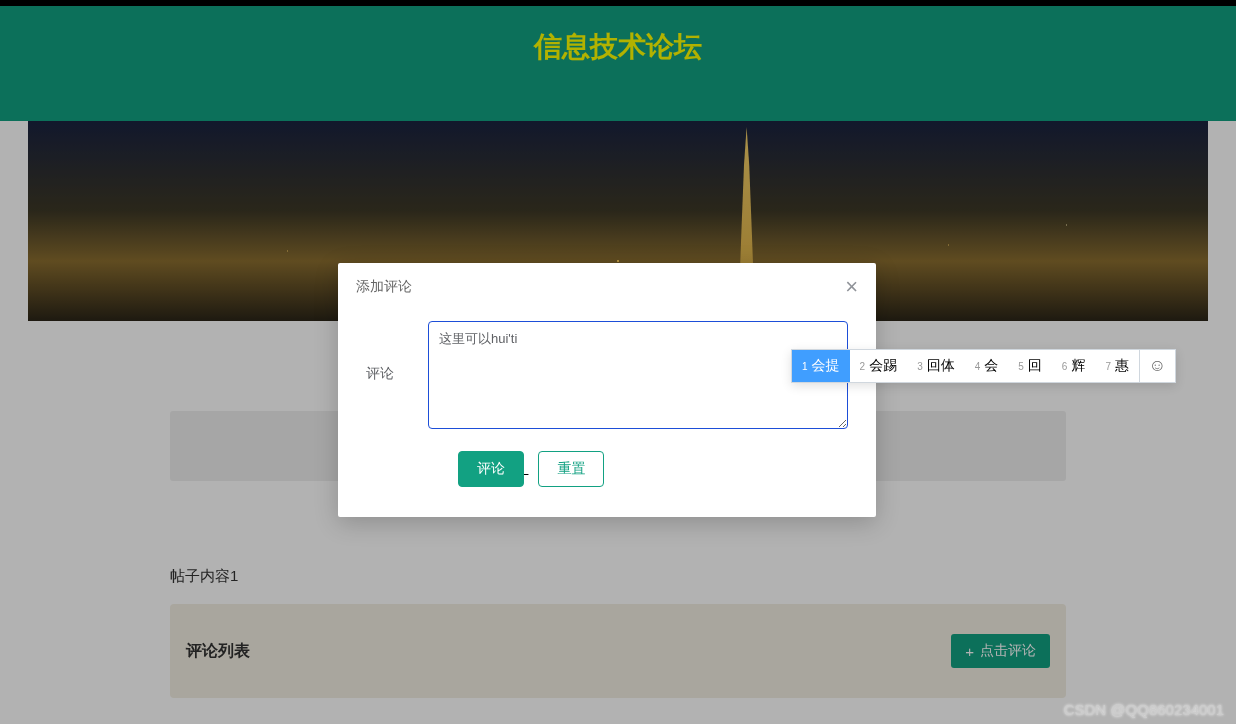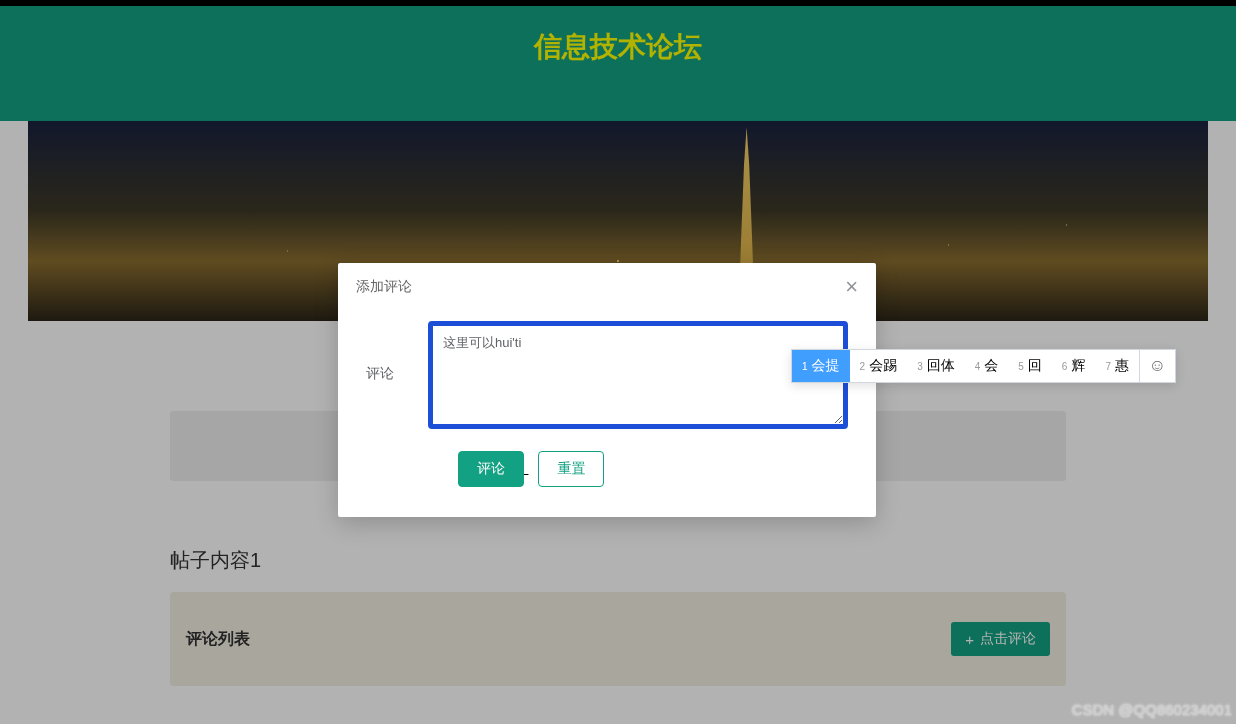--- a/index.html
+++ b/index.html
@@ -21,36 +21,36 @@
   radial-gradient(1px 1px at 88% 52%, #ffefb5 50%, transparent 52%),
   radial-gradient(1px 1px at 95% 72%, #ffd36b 50%, transparent 52%);
 }
 .banner .tower { position:absolute; top:6px; right:38%; width:26px; height:190px;
   background: linear-gradient(180deg,#f4d06a 0%,#d6a83d 100%);
   clip-path: polygon(50% 0%, 60% 20%, 70% 55%, 82% 100%, 18% 100%, 30% 55%, 40% 20%);
   box-shadow: 0 0 24px 6px rgba(255,210,90,.45); }
 .content { padding: 0 170px; margin-top: 90px; }
 .placeholder-box { height: 70px; background: #eee; border-radius: 3px; }
 .meta-line { text-align: center; margin-top: 20px; color: #888; font-size: 14px; }
-.post-title { margin-top: 28px; font-size: 20px; color: #333; }
+.post-title { margin-top: 48px; font-size: 15px; color: #333; }
 .comment-panel { margin-top: 18px; background: #f3eee2; border-radius: 4px; padding: 30px 16px; display: flex; justify-content: space-between; align-items: center; }
 .comment-panel h3 { font-size: 16px; color: #333; font-weight: bold; }
 .add-comment-btn { background: #12a182; color: #fff; border: none; padding: 8px 14px; border-radius: 3px; font-size: 14px; cursor: pointer; display:flex; align-items:center; gap:6px; }
 .plus { font-size: 15px; line-height: 1; }
-.watermark { position: absolute; bottom: 6px; right: 4px; color: #ccc; font-size: 15px; text-shadow: 0 0 3px #fff; }
+.watermark { position: absolute; bottom: 6px; right: 12px; color: #ccc; font-size: 15px; text-shadow: 0 0 3px #fff; }
 .overlay { position: absolute; inset: 0; background: rgba(0,0,0,0.30); }
 .modal { position: absolute; top: 263px; left: 338px; width: 538px; background: #fff; border-radius: 2px; box-shadow: 0 6px 24px rgba(0,0,0,0.2); }
 .modal-header { display: flex; justify-content: space-between; align-items: center; padding: 13px 18px; border-bottom: 0; }
 .modal-title { font-size: 14px; color: #666; }
 .close-btn { font-size: 22px; color: #909399; cursor: pointer; background:none; border:none; line-height:1; }
 .modal-body { padding: 10px 28px 30px 28px; }
 .form-row { display: flex; }
 .form-label { width: 62px; color: #606266; font-size: 14px; padding-top: 44px; text-align:left; }
 .textarea-wrap { flex: 1; }
-.comment-textarea { width: 100%; height: 108px; border: 5px solid #1d4ed8; border-radius: 4px; padding: 8px 10px; font-size: 13px; color: #606266; resize: both; outline: none; font-family: inherit; }
+.comment-textarea { width: 100%; height: 108px; border: 1px solid #1d4ed8; border-radius: 4px; padding: 8px 10px; font-size: 13px; color: #606266; resize: both; outline: none; font-family: inherit; }
 .actions { margin-top: 18px; margin-left: 92px; text-decoration: underline; }
 .btn { padding: 8px 18px; border-radius: 4px; font-size: 14px; cursor: pointer; }
 .btn-primary { background: #12a182; color: #fff; border: 1px solid #12a182; }
 .btn-default { background: #fff; color: #12a182; border: 1px solid #12a182; margin-left: 10px; }
 .ime { position: absolute; top: 349px; left: 791px; display: flex; border: 1px solid #d0d7de; background: #fff; box-shadow: 0 3px 10px rgba(0,0,0,0.12); height: 34px; }
 .ime-cand { display:flex; align-items:center; padding: 0 10px; font-size: 14px; white-space: nowrap; cursor: pointer; }
 .ime-cand .num { font-size: 10px; color: #999; margin-right: 4px; }
 .ime-cand.sel { background: #409eff; color: #fff; }
 .ime-cand.sel .num { color: #fff; }
 .emoji-btn { width: 36px; display:flex; align-items:center; justify-content:center; border-left: 1px solid #d0d7de; cursor:pointer; font-size:17px; color:#666; }

